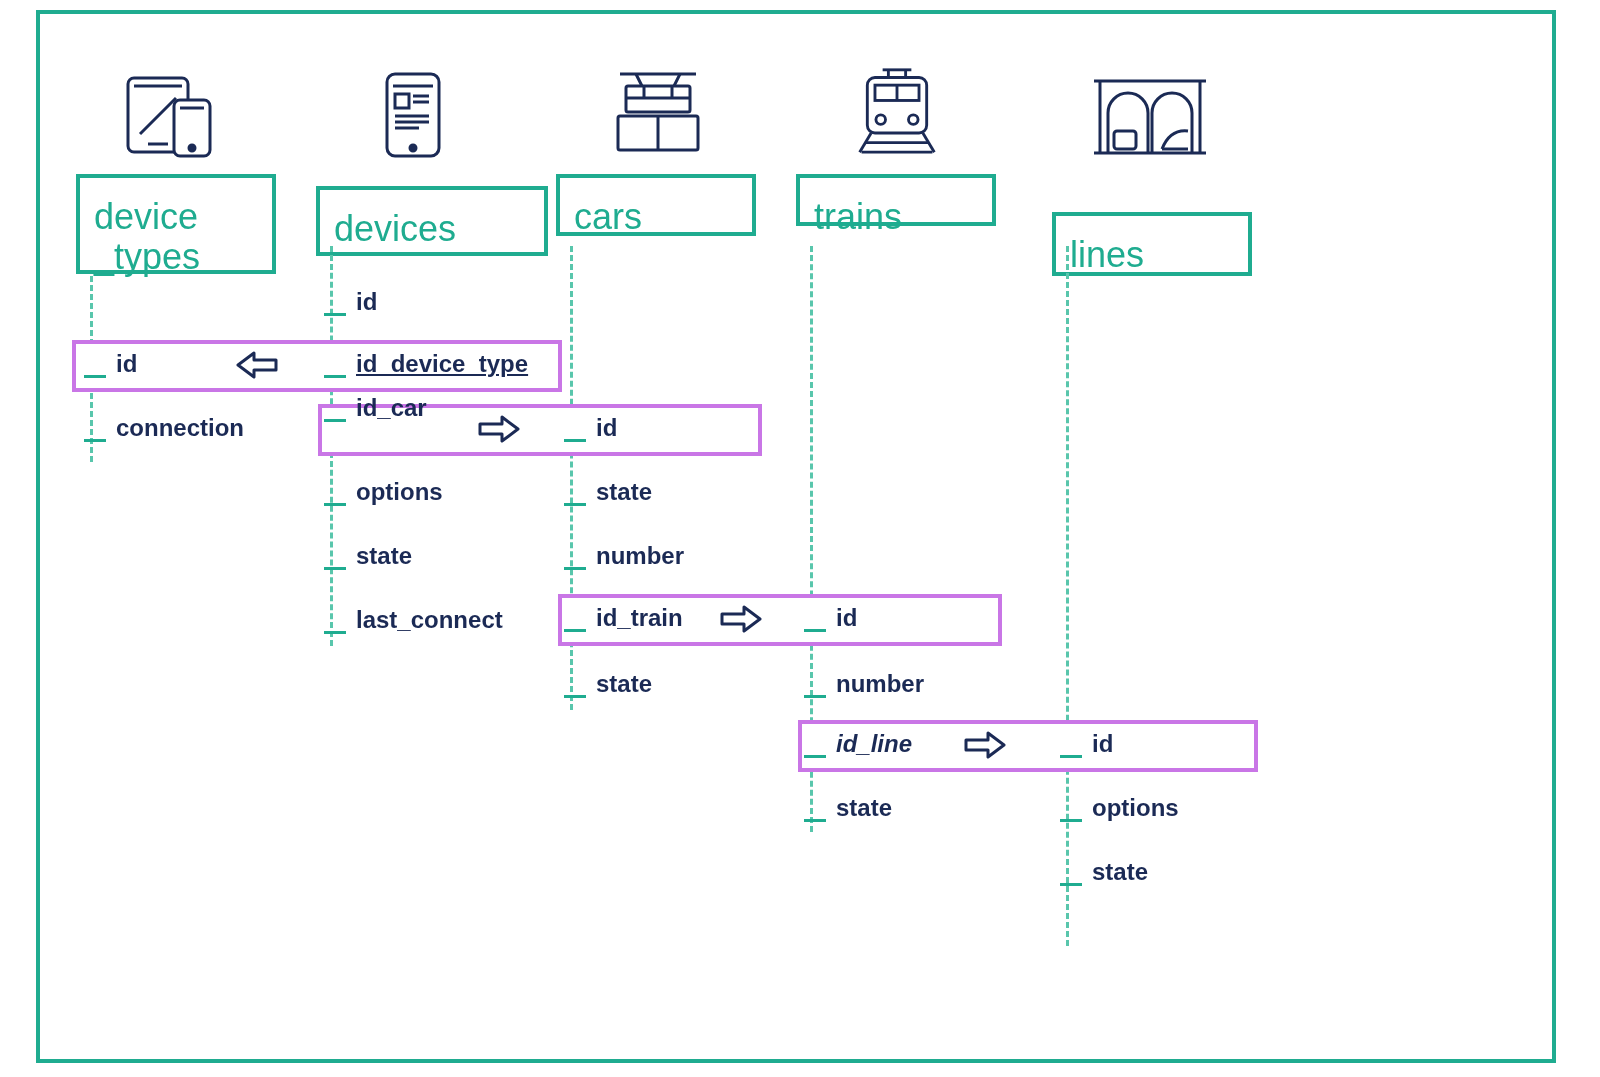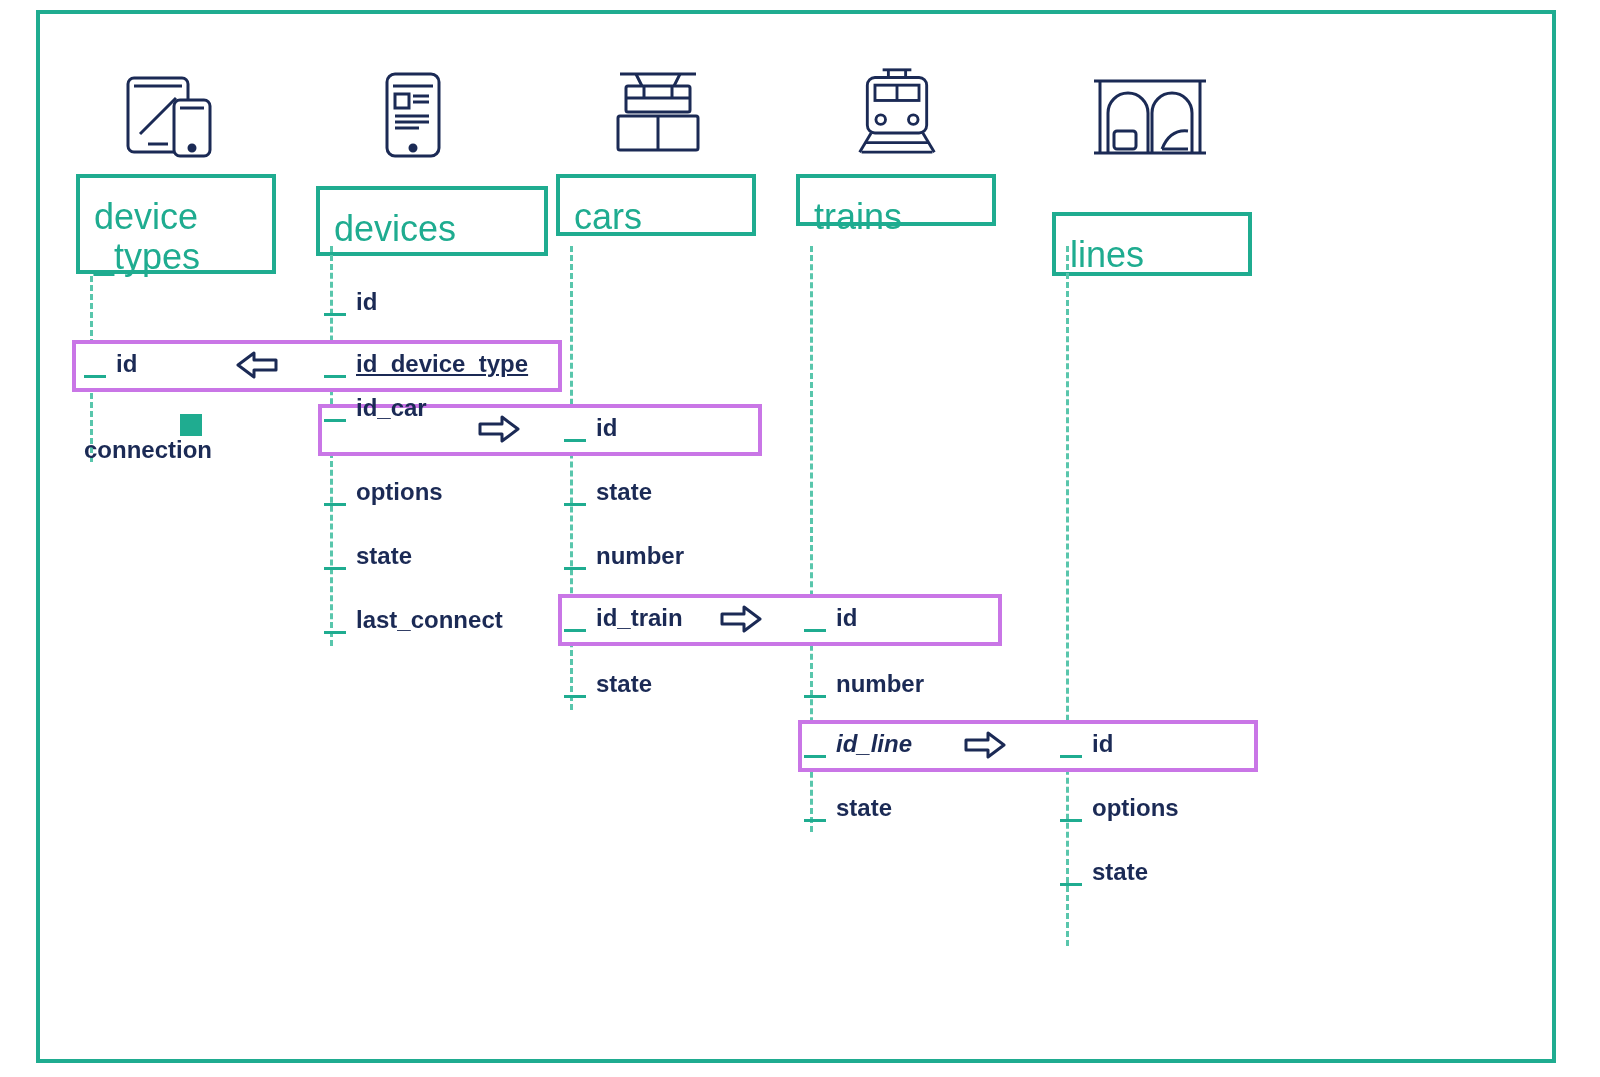--- a/index.html
+++ b/index.html
@@ -184,21 +184,21 @@
 
     <div class="fk" style="left:32px; top:326px; width:490px; height:52px;"></div>
     <div class="fk" style="left:278px; top:390px; width:444px; height:52px;"></div>
     <div class="fk" style="left:518px; top:580px; width:444px; height:52px;"></div>
     <div class="fk" style="left:758px; top:706px; width:460px; height:52px;"></div>
 
     <div class="field" style="left:44px; top:336px;">
       <span class="tick"></span>
       <span>id</span>
     </div>
-    <div class="field" style="left:44px; top:400px;flex-direction:column;">
+    <div class="field" style="left:44px; top:400px;">
       <span class="tick"></span>
       <span>connection</span>
     </div>
 
     <div class="field" style="left:284px; top:274px;">
       <span class="tick"></span>
       <span>id</span>
     </div>
     <div class="field" style="left:284px; top:336px;text-decoration:underline;">
       <span class="tick"></span>

